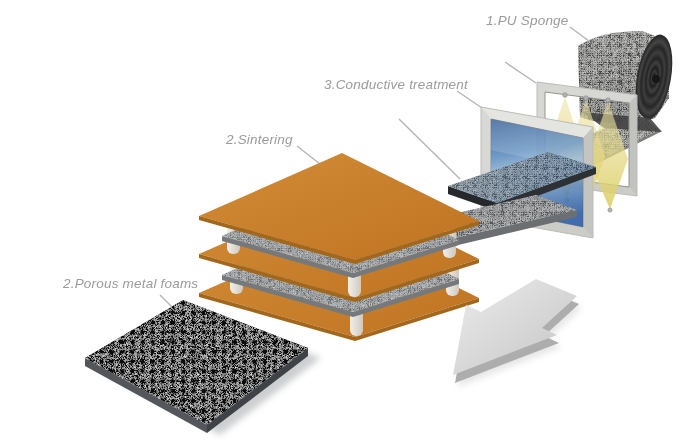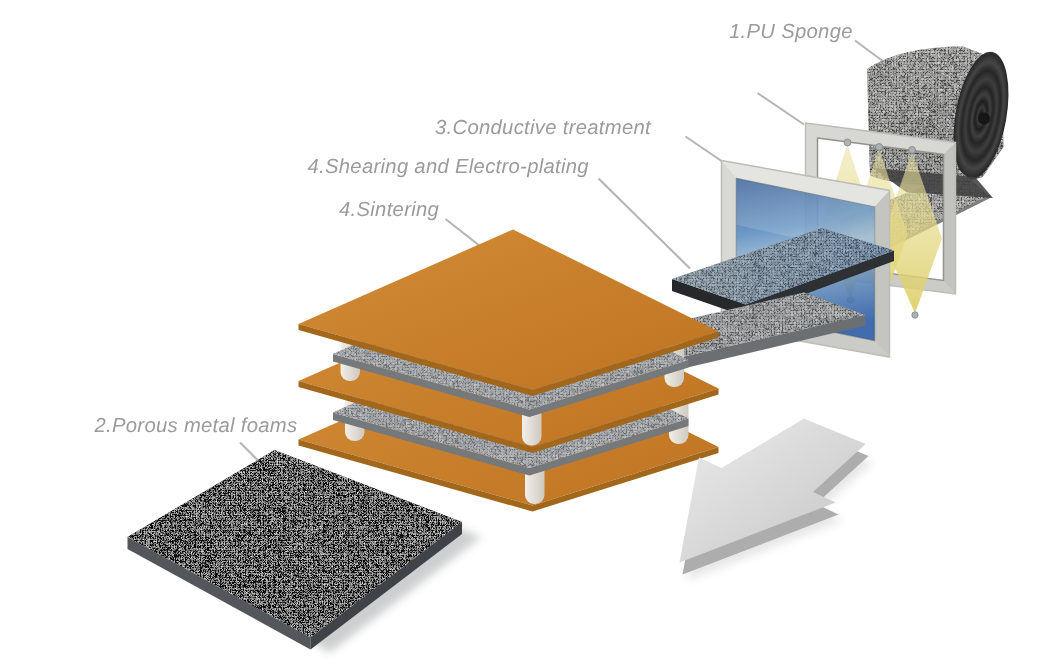--- a/index.html
+++ b/index.html
@@ -196,17 +196,16 @@
   </g>
 
   <g>
     <polygon points="541,291 582,308 547,340 562,347 458,387 471,317 486,324" fill="#b9b9b9" opacity="0.35" filter="url(#blur3)"></polygon>
     <polygon points="538,287 579,304 544,336 559,343 455,383 468,313 483,320" fill="#adadad"></polygon>
     <polygon points="536,279 577,296 542,328 557,335 453,375 466,305 481,312" fill="url(#gArrow)"></polygon>
   </g>
 </svg>
 
   <div class="lbl" style="left:486px;top:13px">1.PU Sponge</div>
-  <div class="lbl" style="left:290px;top:77px">3.Conductive treatment</div>
-  <div class="lbl" style="left:205px;top:103px">4.Shearing and Electro-plating</div>
-  <div class="lbl" style="left:226px;top:132px">4.Sintering</div>
+  <div class="lbl" style="left:324px;top:77px">3.Conductive treatment</div>
+  <div class="lbl" style="left:226px;top:132px">2.Sintering</div>
   <div class="lbl" style="left:63px;top:276px">2.Porous metal foams</div>
 </div>
 
 </body></html>

